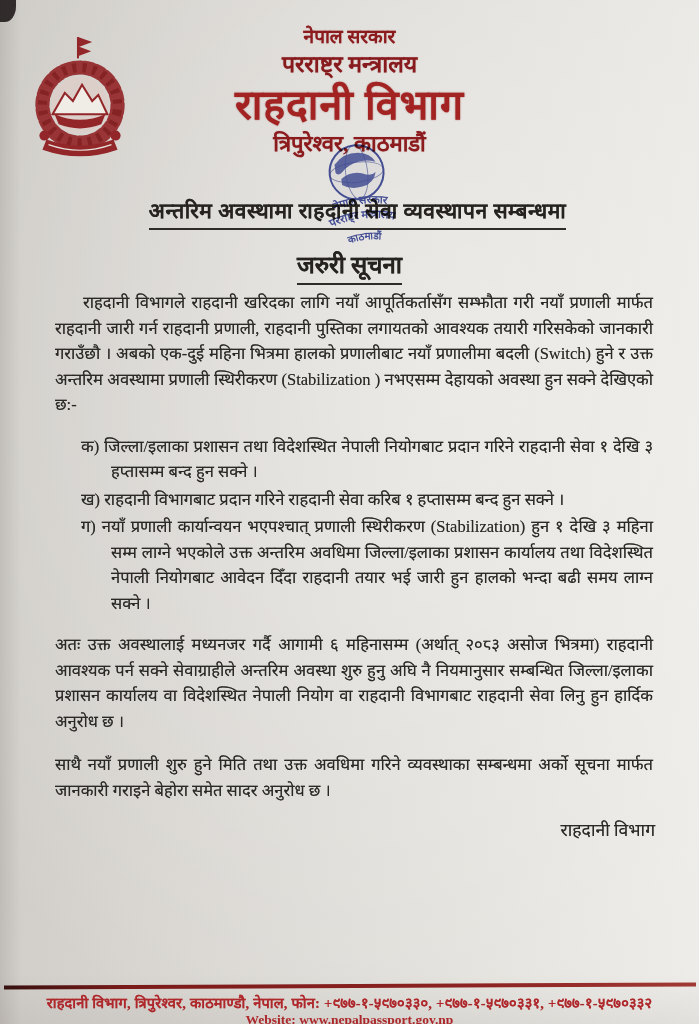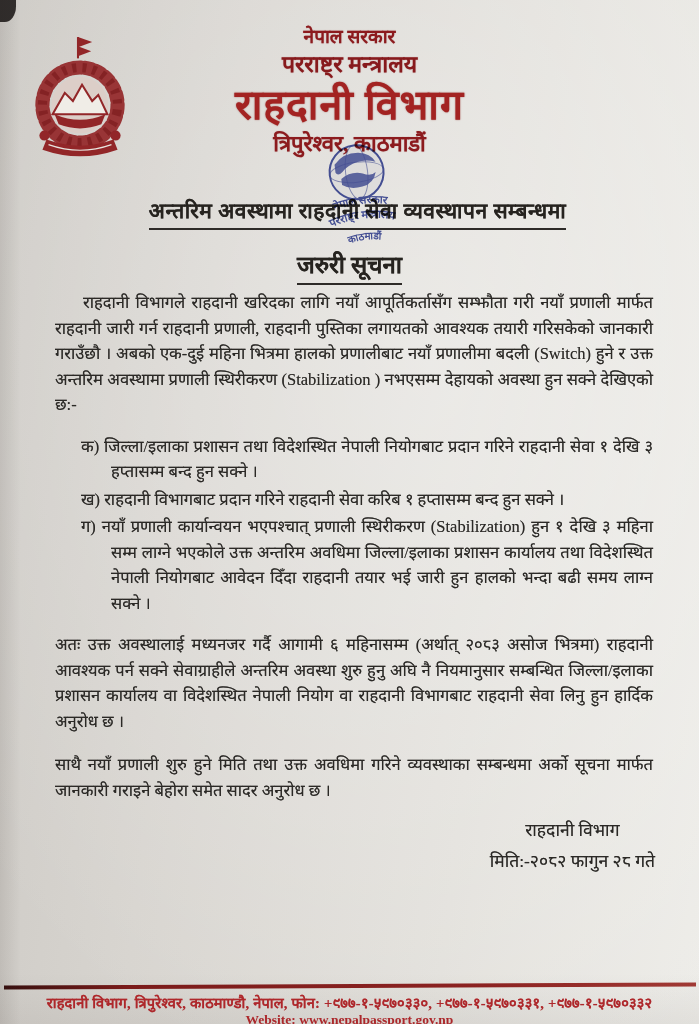--- a/index.html
+++ b/index.html
@@ -146,20 +146,19 @@
       <div class="list-item"><span class="marker">ख)</span> <span>राहदानी विभागबाट प्रदान गरिने राहदानी सेवा करिब १ हप्तासम्म बन्द हुन सक्ने ।</span></div>
       <div class="list-item"><span class="marker">ग)</span> <span>नयाँ प्रणाली कार्यान्वयन भएपश्चात् प्रणाली स्थिरीकरण (Stabilization) हुन १ देखि ३ महिना सम्म लाग्ने भएकोले उक्त अन्तरिम अवधिमा जिल्ला/इलाका प्रशासन कार्यालय तथा विदेशस्थित नेपाली नियोगबाट आवेदन दिँदा राहदानी तयार भई जारी हुन हालको भन्दा बढी समय लाग्न सक्ने ।</span></div>
     </div>
 
     <p class="para p2">अतः उक्त अवस्थालाई मध्यनजर गर्दै आगामी ६ महिनासम्म (अर्थात् २०८३ असोज भित्रमा) राहदानी आवश्यक पर्न सक्ने सेवाग्राहीले अन्तरिम अवस्था शुरु हुनु अघि नै नियमानुसार सम्बन्धित जिल्ला/इलाका प्रशासन कार्यालय वा विदेशस्थित नेपाली नियोग वा राहदानी विभागबाट राहदानी सेवा लिनु हुन हार्दिक अनुरोध छ ।</p>
     <p class="para p3">साथै नयाँ प्रणाली शुरु हुने मिति तथा उक्त अवधिमा गरिने व्यवस्थाका सम्बन्धमा अर्को सूचना मार्फत जानकारी गराइने बेहोरा समेत सादर अनुरोध छ ।</p>
   </main>
 
   <div class="signature">
     <div class="sig-org">राहदानी विभाग</div>
-    <div class="sig-date">मिति:-२०८२ फागुन २८ गते</div>
   </div>
 
   <div class="footer-rule"></div>
   <div class="footer-line1">राहदानी विभाग, त्रिपुरेश्वर, काठमाण्डौ, नेपाल, फोन: +९७७-१-५९७०३३०, +९७७-१-५९७०३३१, +९७७-१-५९७०३३२</div>
   <div class="footer-line2">Website: www.nepalpassport.gov.np</div>
 
 </div>
 
 </body></html>

